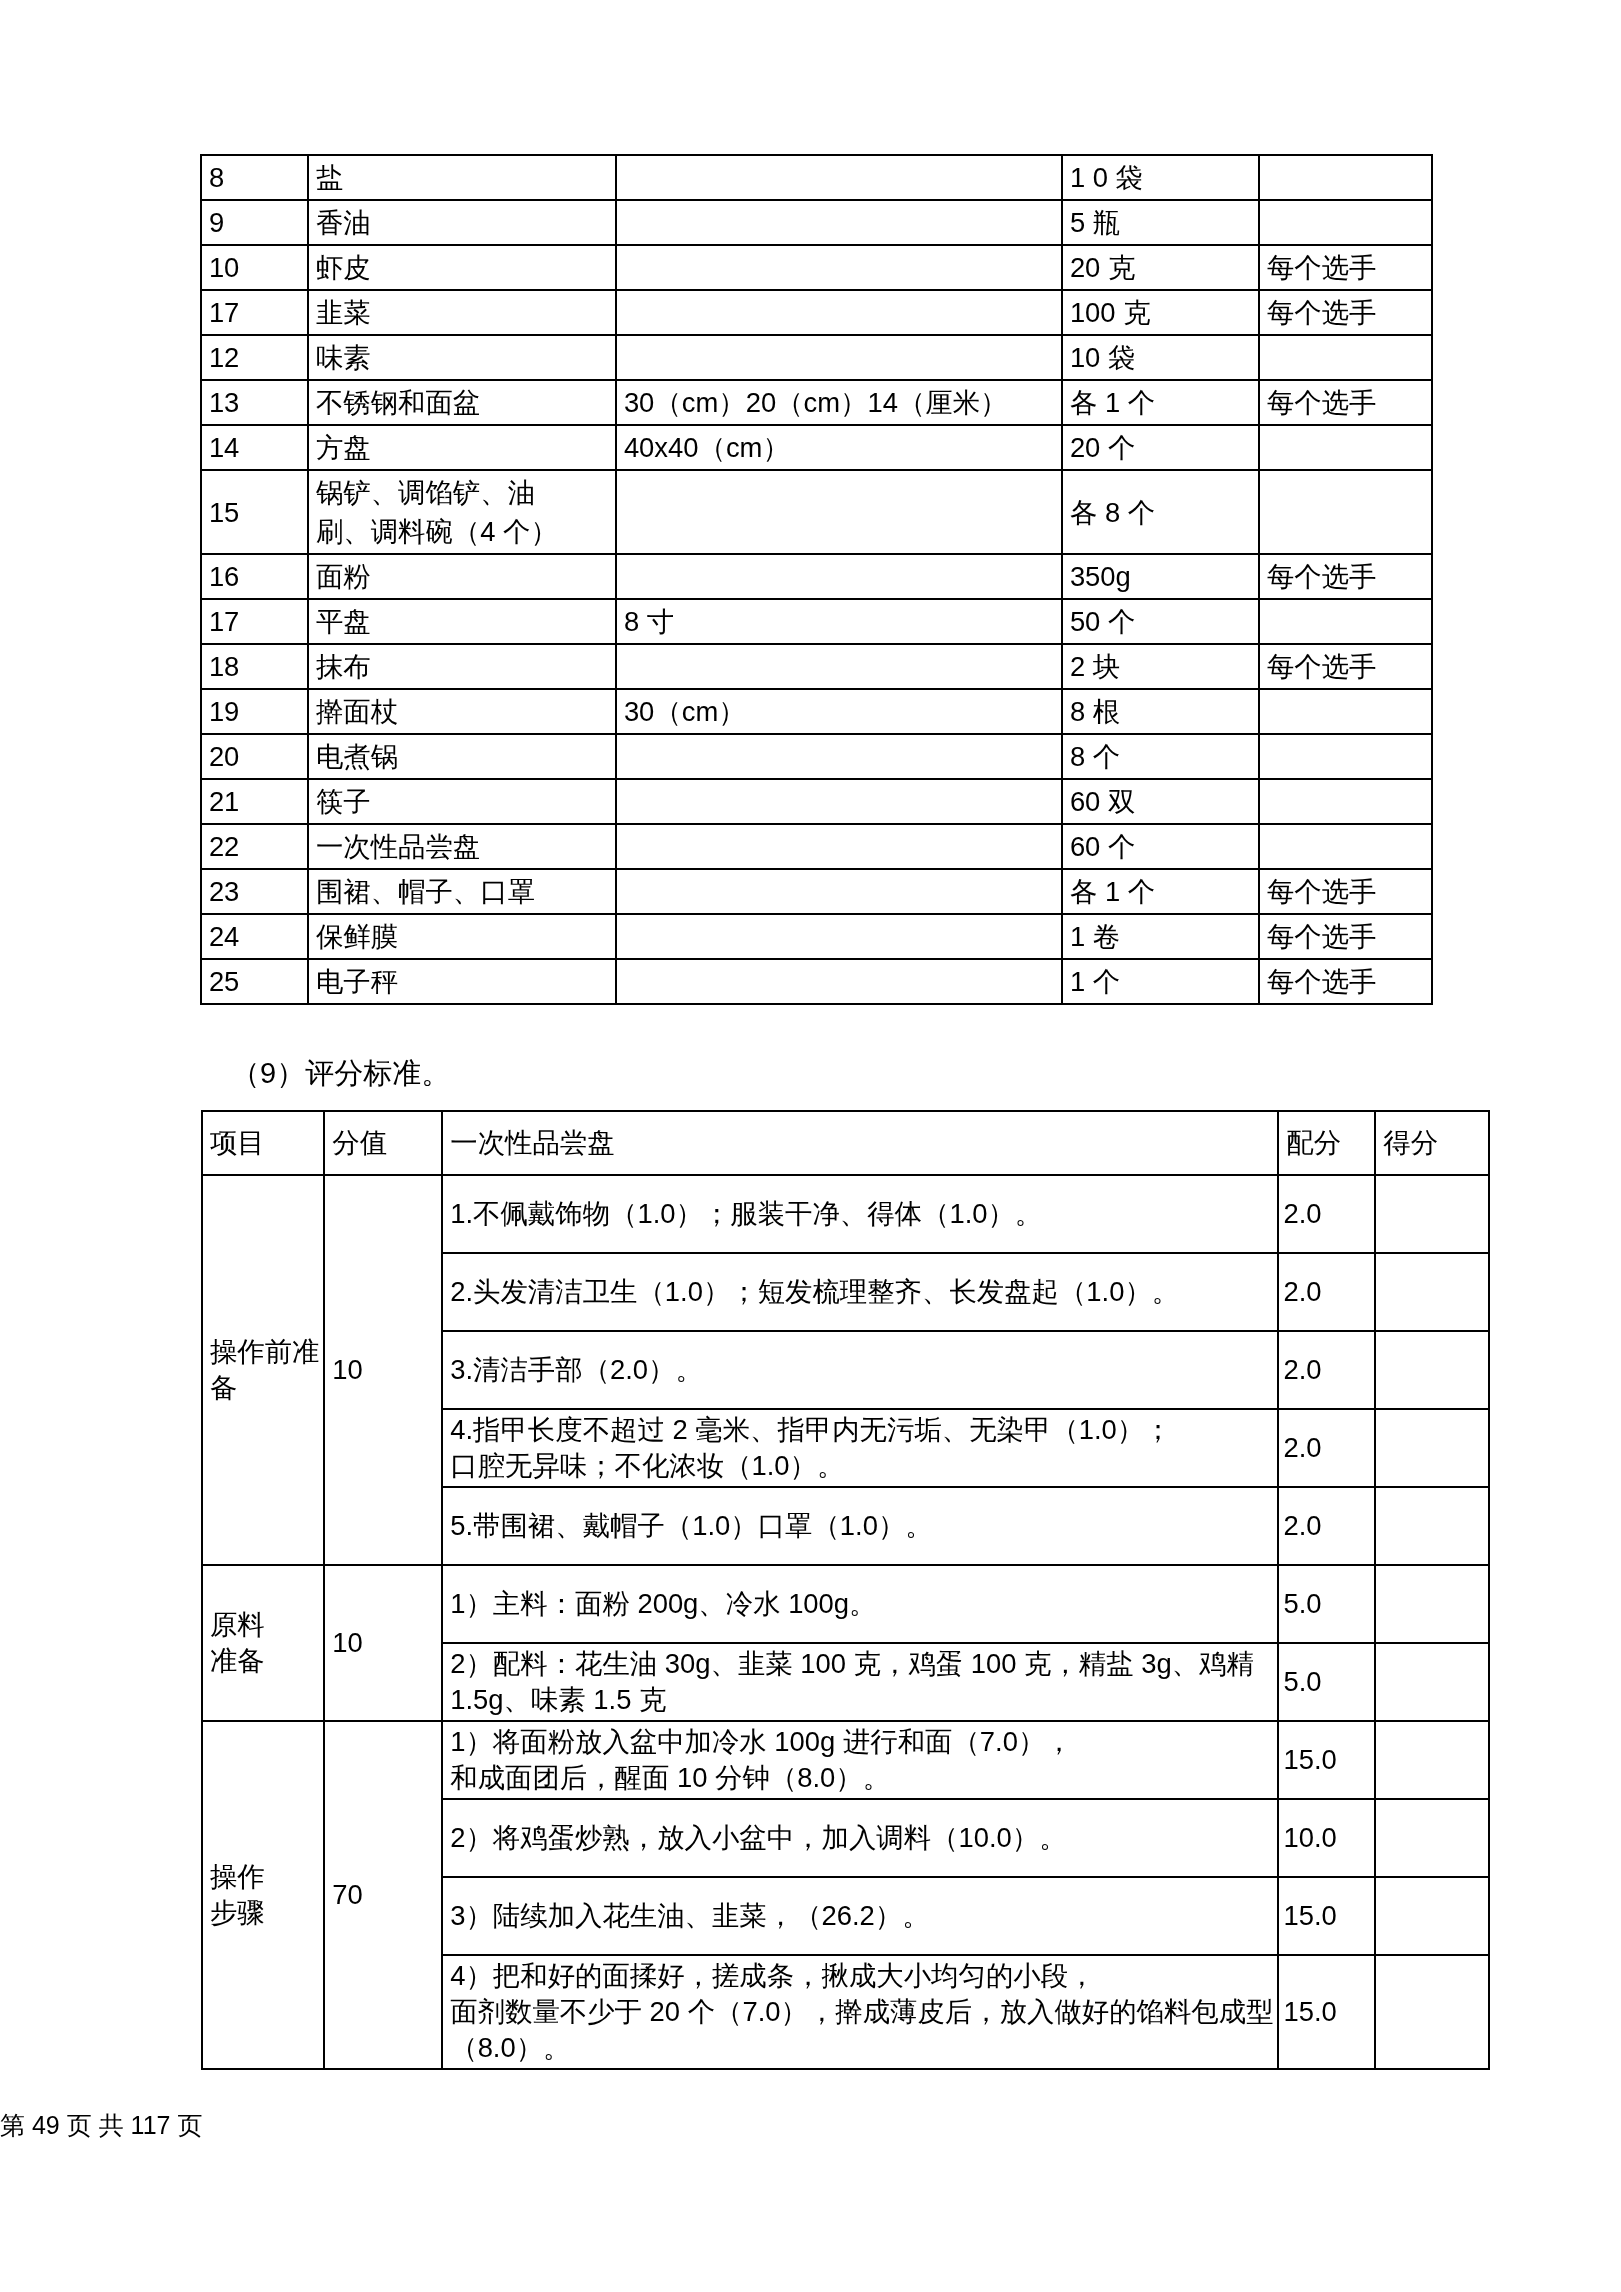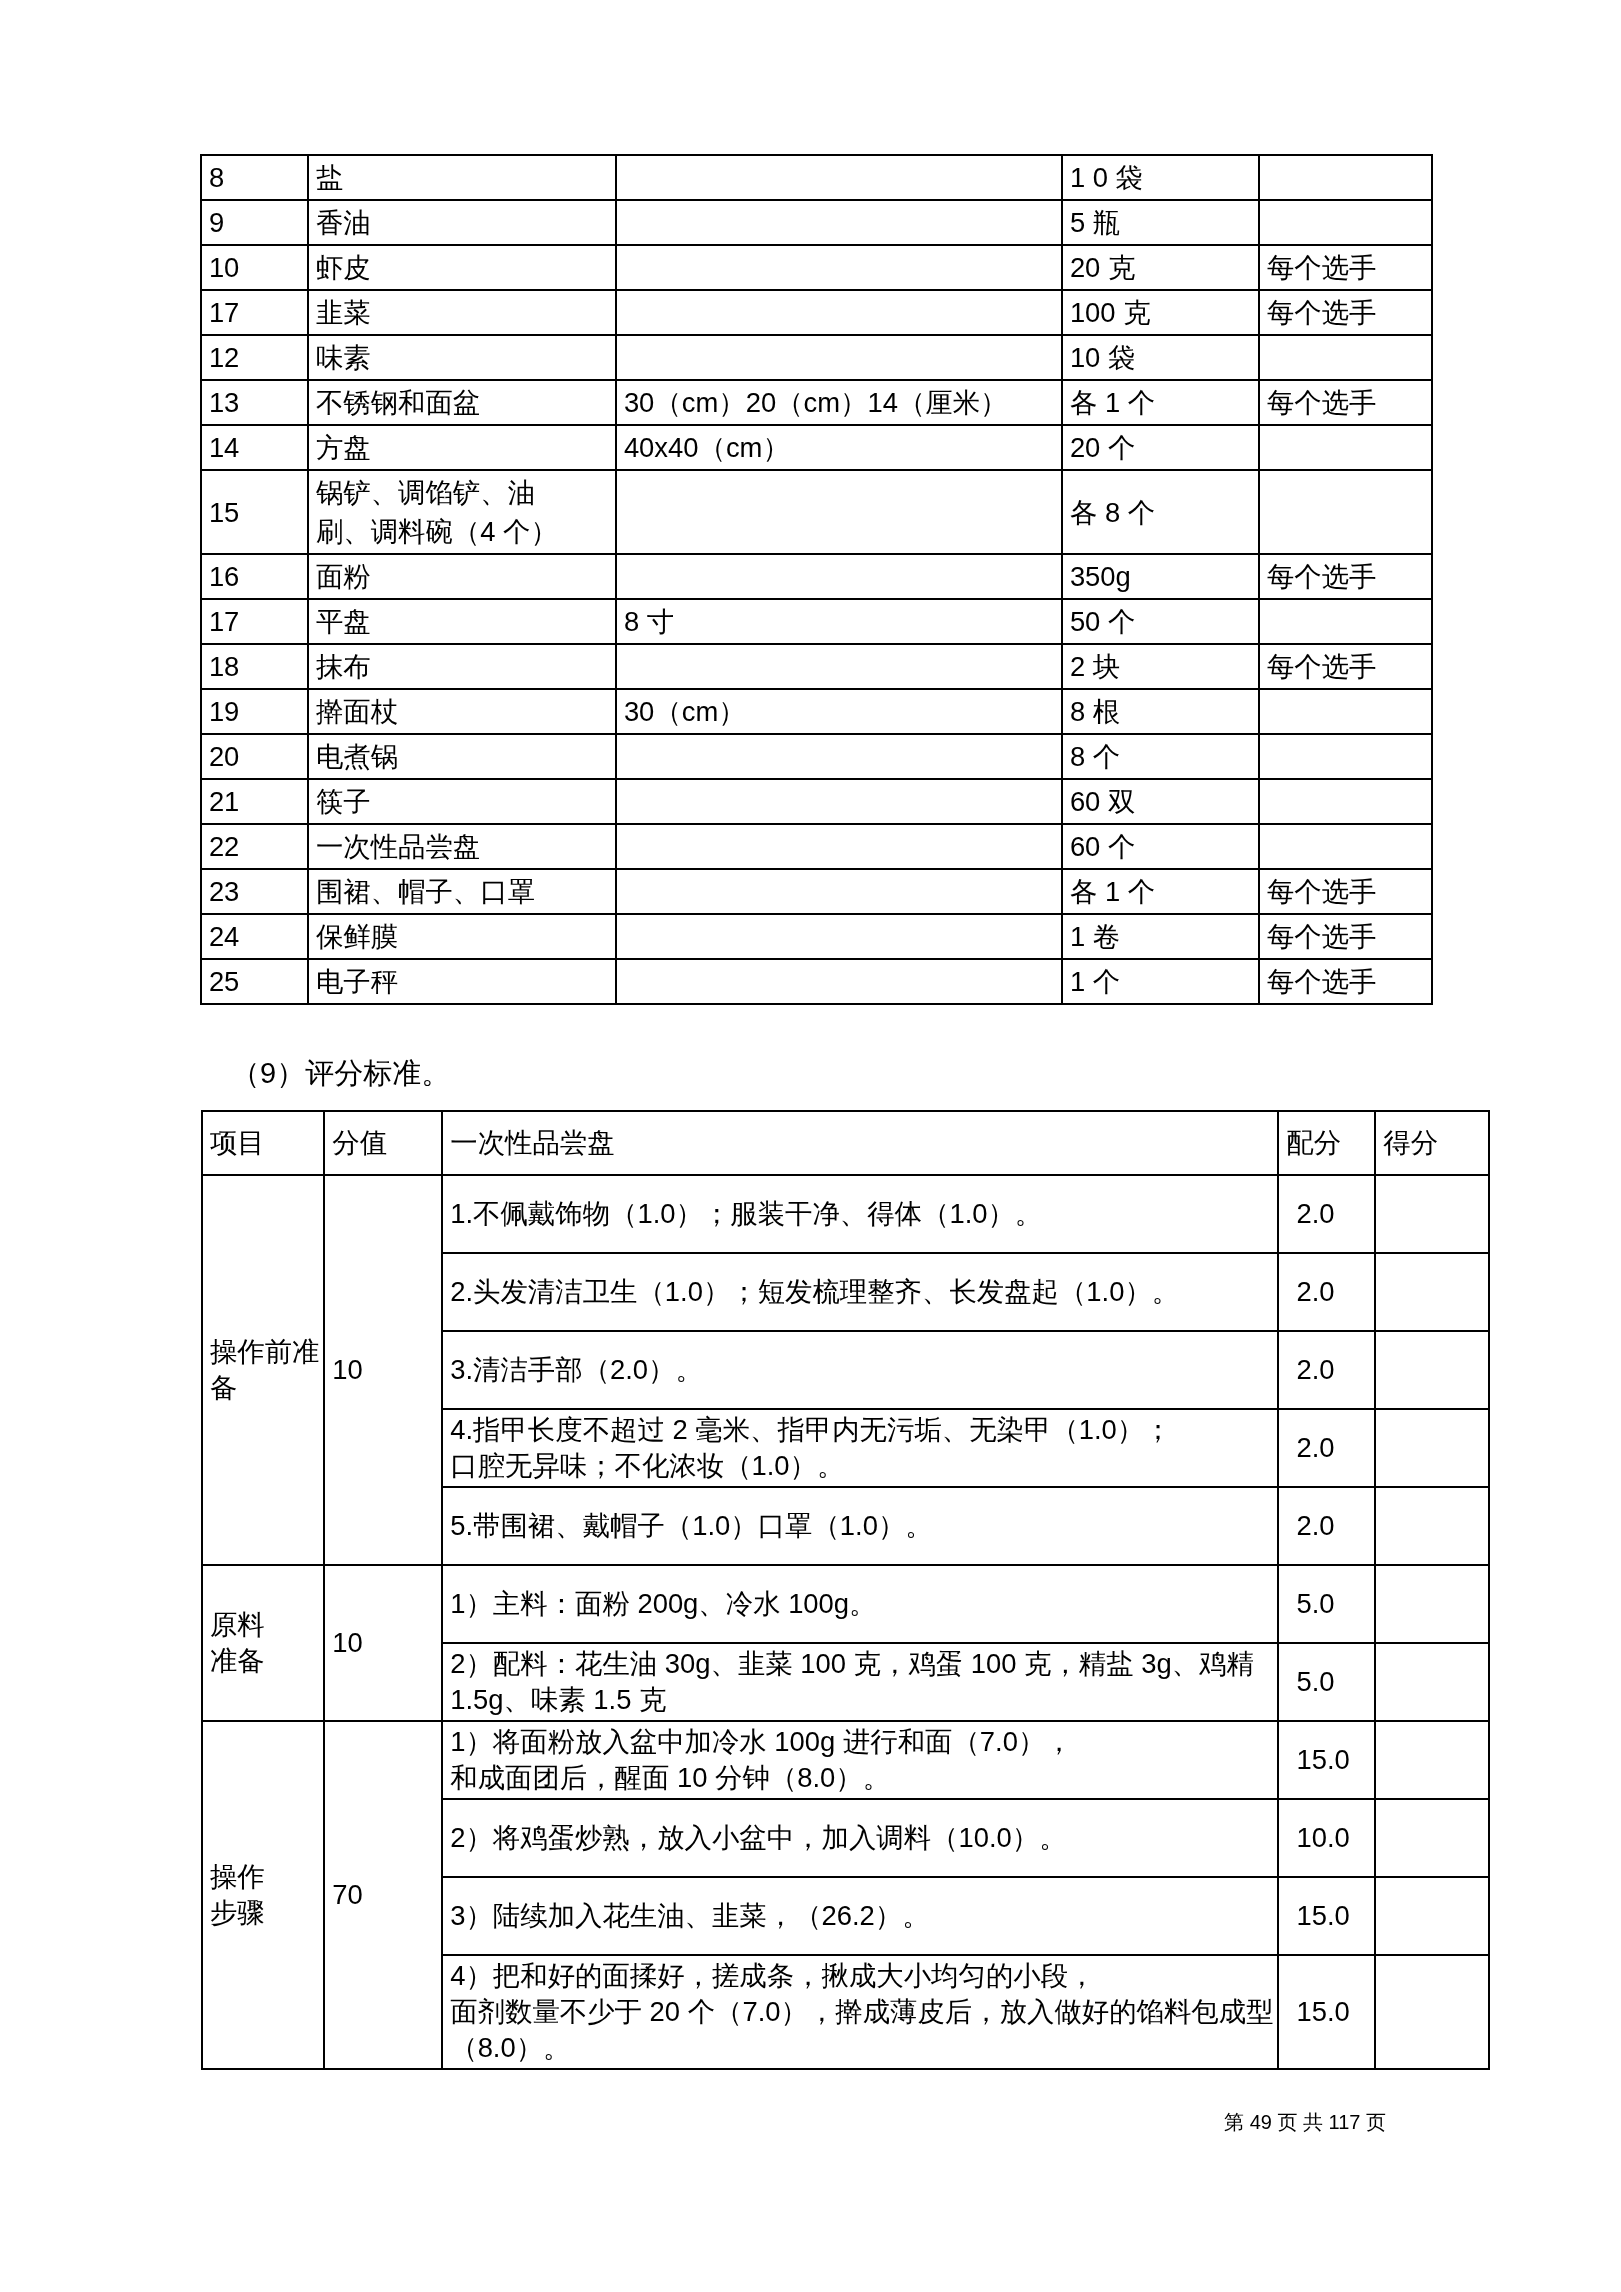--- a/index.html
+++ b/index.html
@@ -16,26 +16,26 @@
   
   #supplies{position:absolute;left:200px;top:154px}
   #supplies td{font-size:27.4px;line-height:39px}
   #supplies tr{height:45px}
 
   
   #scoring{position:absolute;left:201px;top:1110px}
   #scoring td{font-size:27.4px;line-height:36px}
   #scoring tr{height:78px}
   #scoring tr.hdr{height:64px}
-  #scoring td.alloc{padding-left:17px}
+  #scoring td.alloc{padding-left:4px}
 
   .ln{display:block;white-space:nowrap}
 
   .heading{position:absolute;left:231px;top:1057px;font-size:29px;line-height:33px;white-space:nowrap}
-  .footer{position:absolute;left:0;top:2109px;width:1386px;text-align:right;font-size:20px}
+  .footer{position:absolute;left:0;top:2109px;width:1386px;text-align:left;font-size:25px}
 </style>
 </head>
 <body>
 
 <div class="page">
 
   <table id="supplies">
     <colgroup>
       <col style="width:107px">
         <col style="width:308px">

